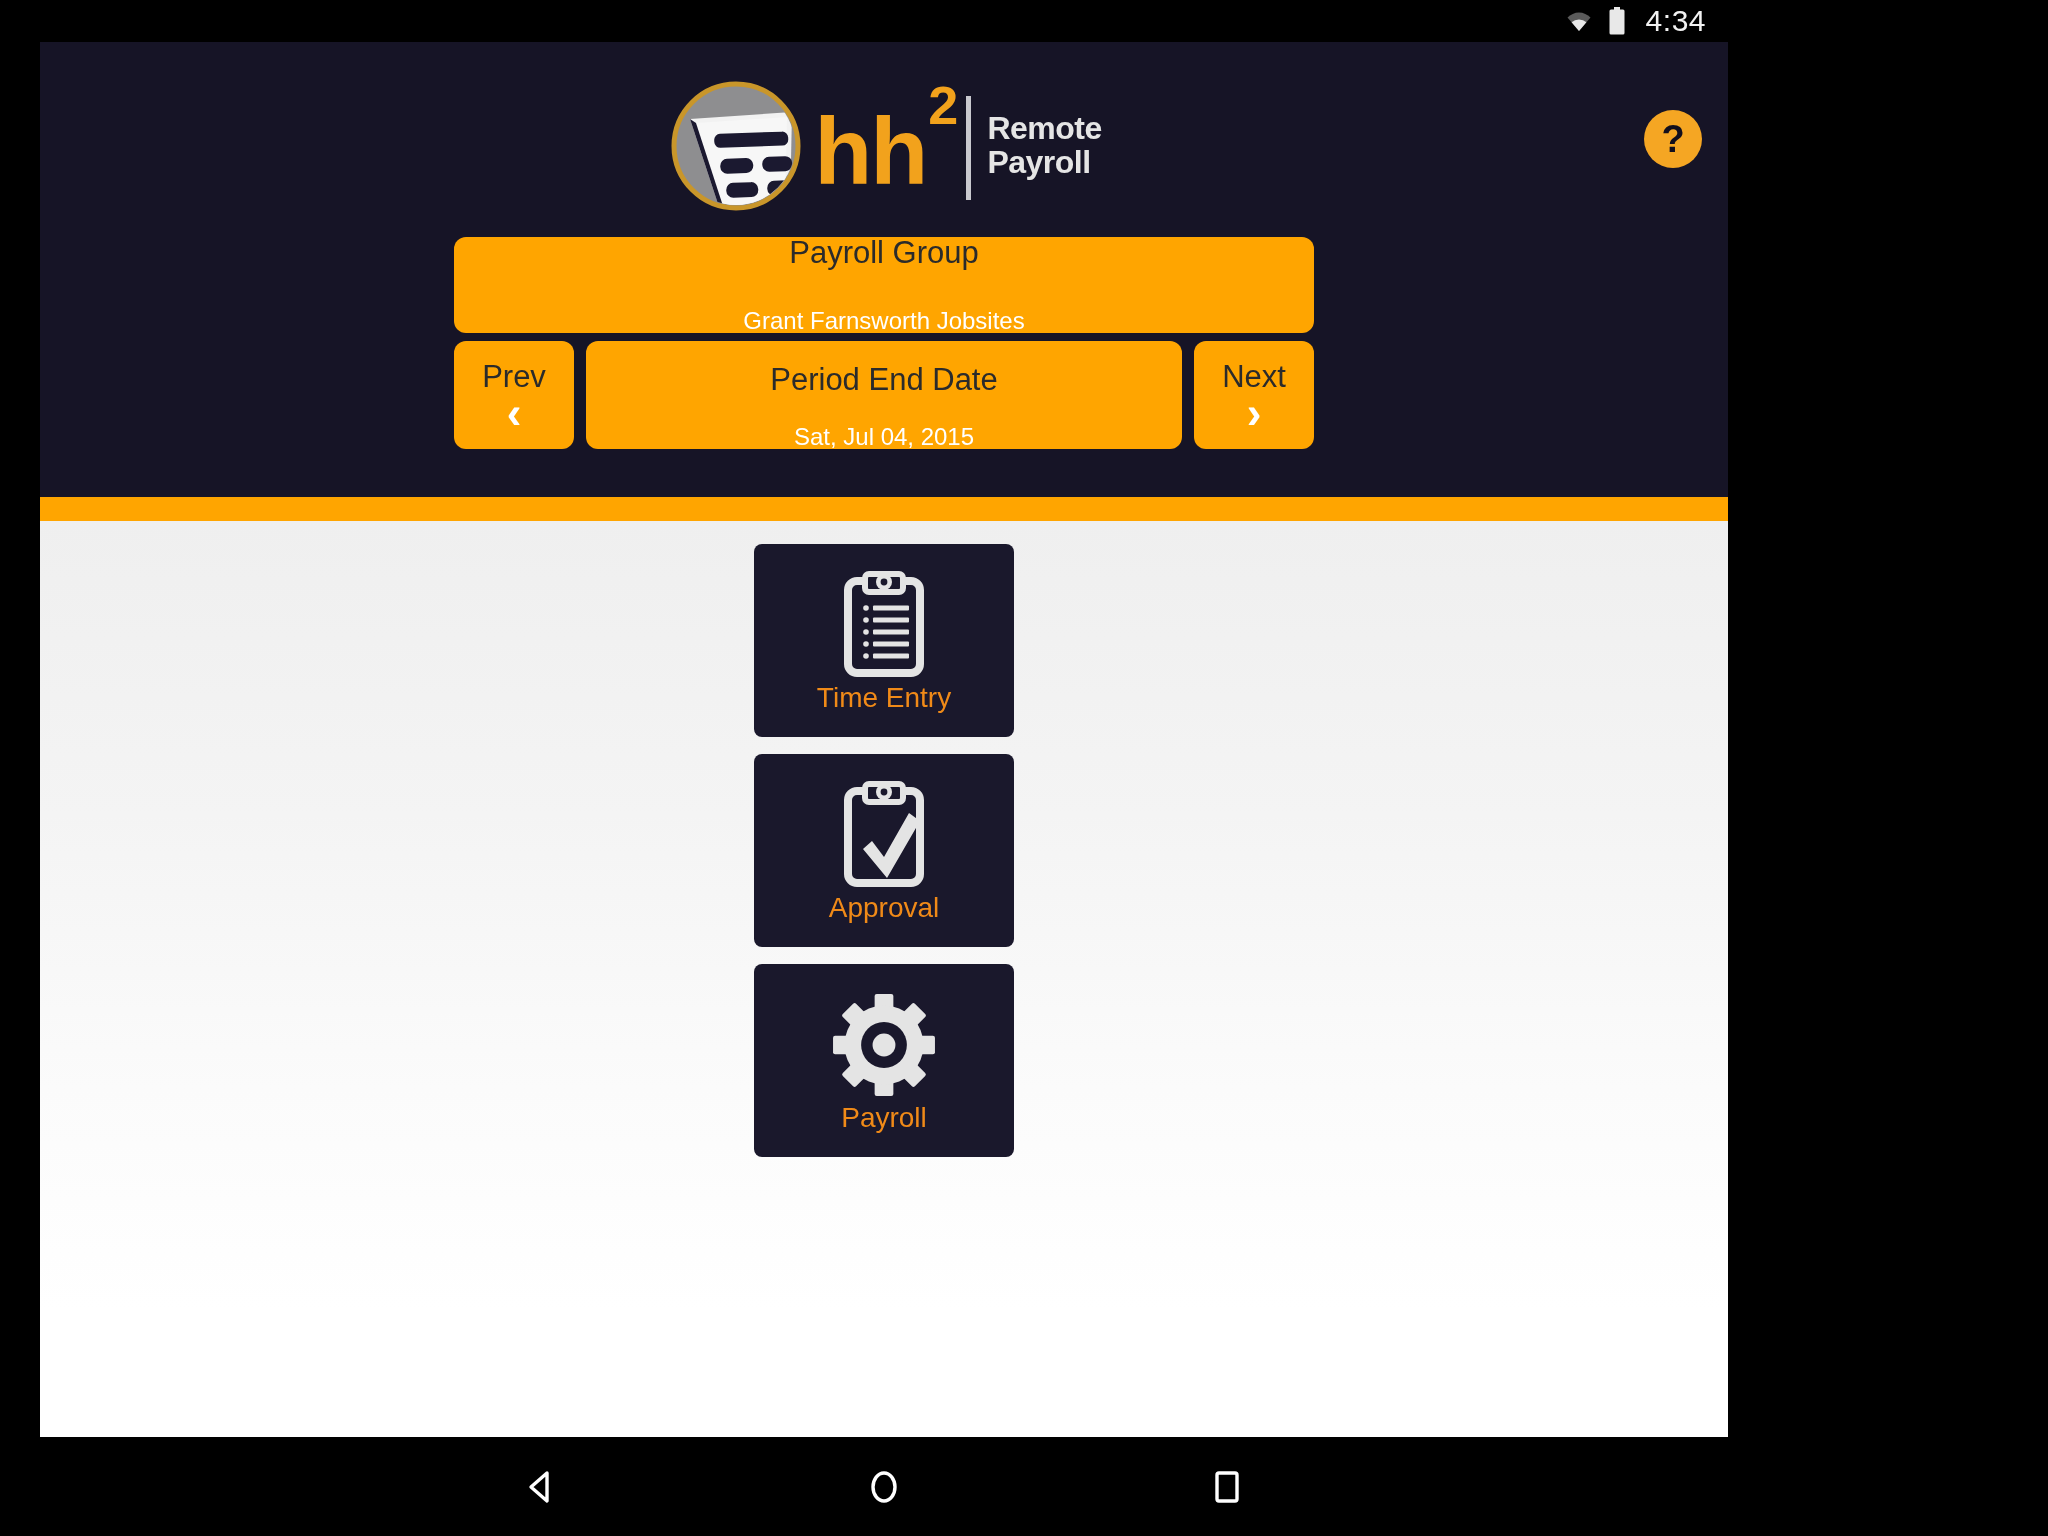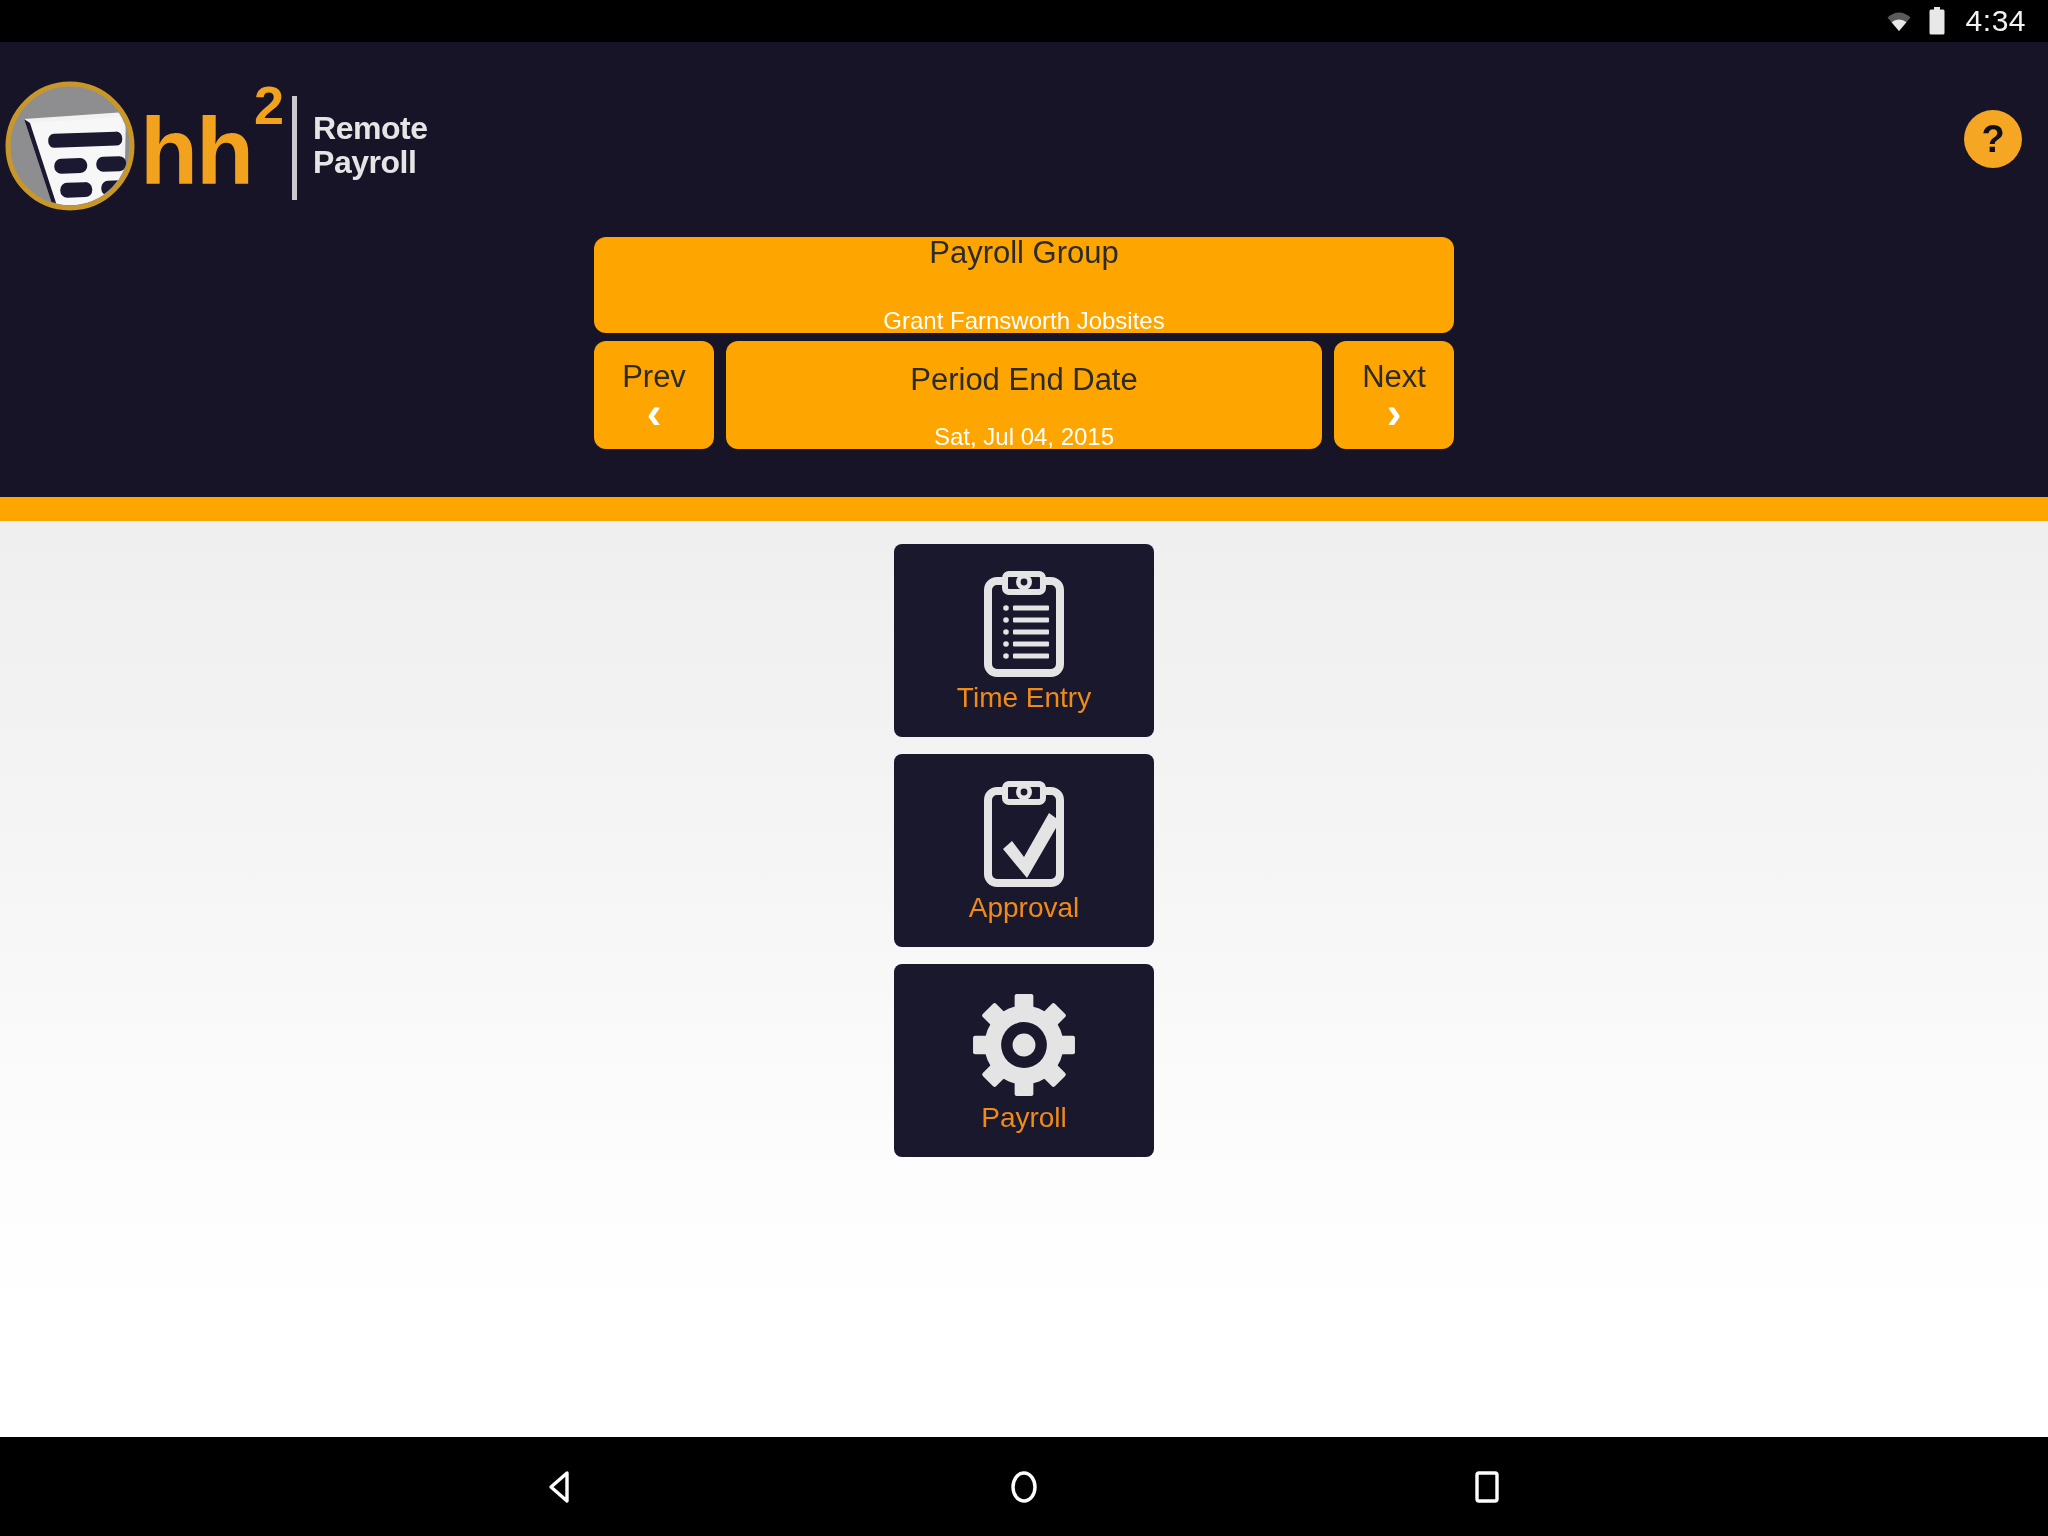--- a/index.html
+++ b/index.html
@@ -7,25 +7,26 @@
   html, body {
     width: 2048px;
     height: 1536px;
     background: #000;
     font-family: "Liberation Sans", sans-serif;
     overflow: hidden;
   }
 
   #app {
     position: relative;
-    width: 2048px;
+    width: 1728px;
     height: 1536px;
     background: #000000;
     display: flex;
     flex-direction: column;
+    padding-left: 40px;
   }
 
   
   .statusbar {
     height: 42px;
     background: #000000;
     display: flex;
     align-items: center;
     justify-content: flex-end;
     padding-right: 22px;
@@ -72,20 +73,22 @@
     line-height: 1;
     cursor: pointer;
     border: none;
     font-family: "Liberation Sans", sans-serif;
   }
 
   
   .logo-wrap {
     display: flex;
     align-items: center;
+    justify-content: center;
+    gap: 8px;
     height: 185px;
     padding-top: 14px;
   }
   .logo-mark {
     width: 140px;
     height: 140px;
     position: relative;
     flex: 0 0 auto;
   }
   .logo-text {

